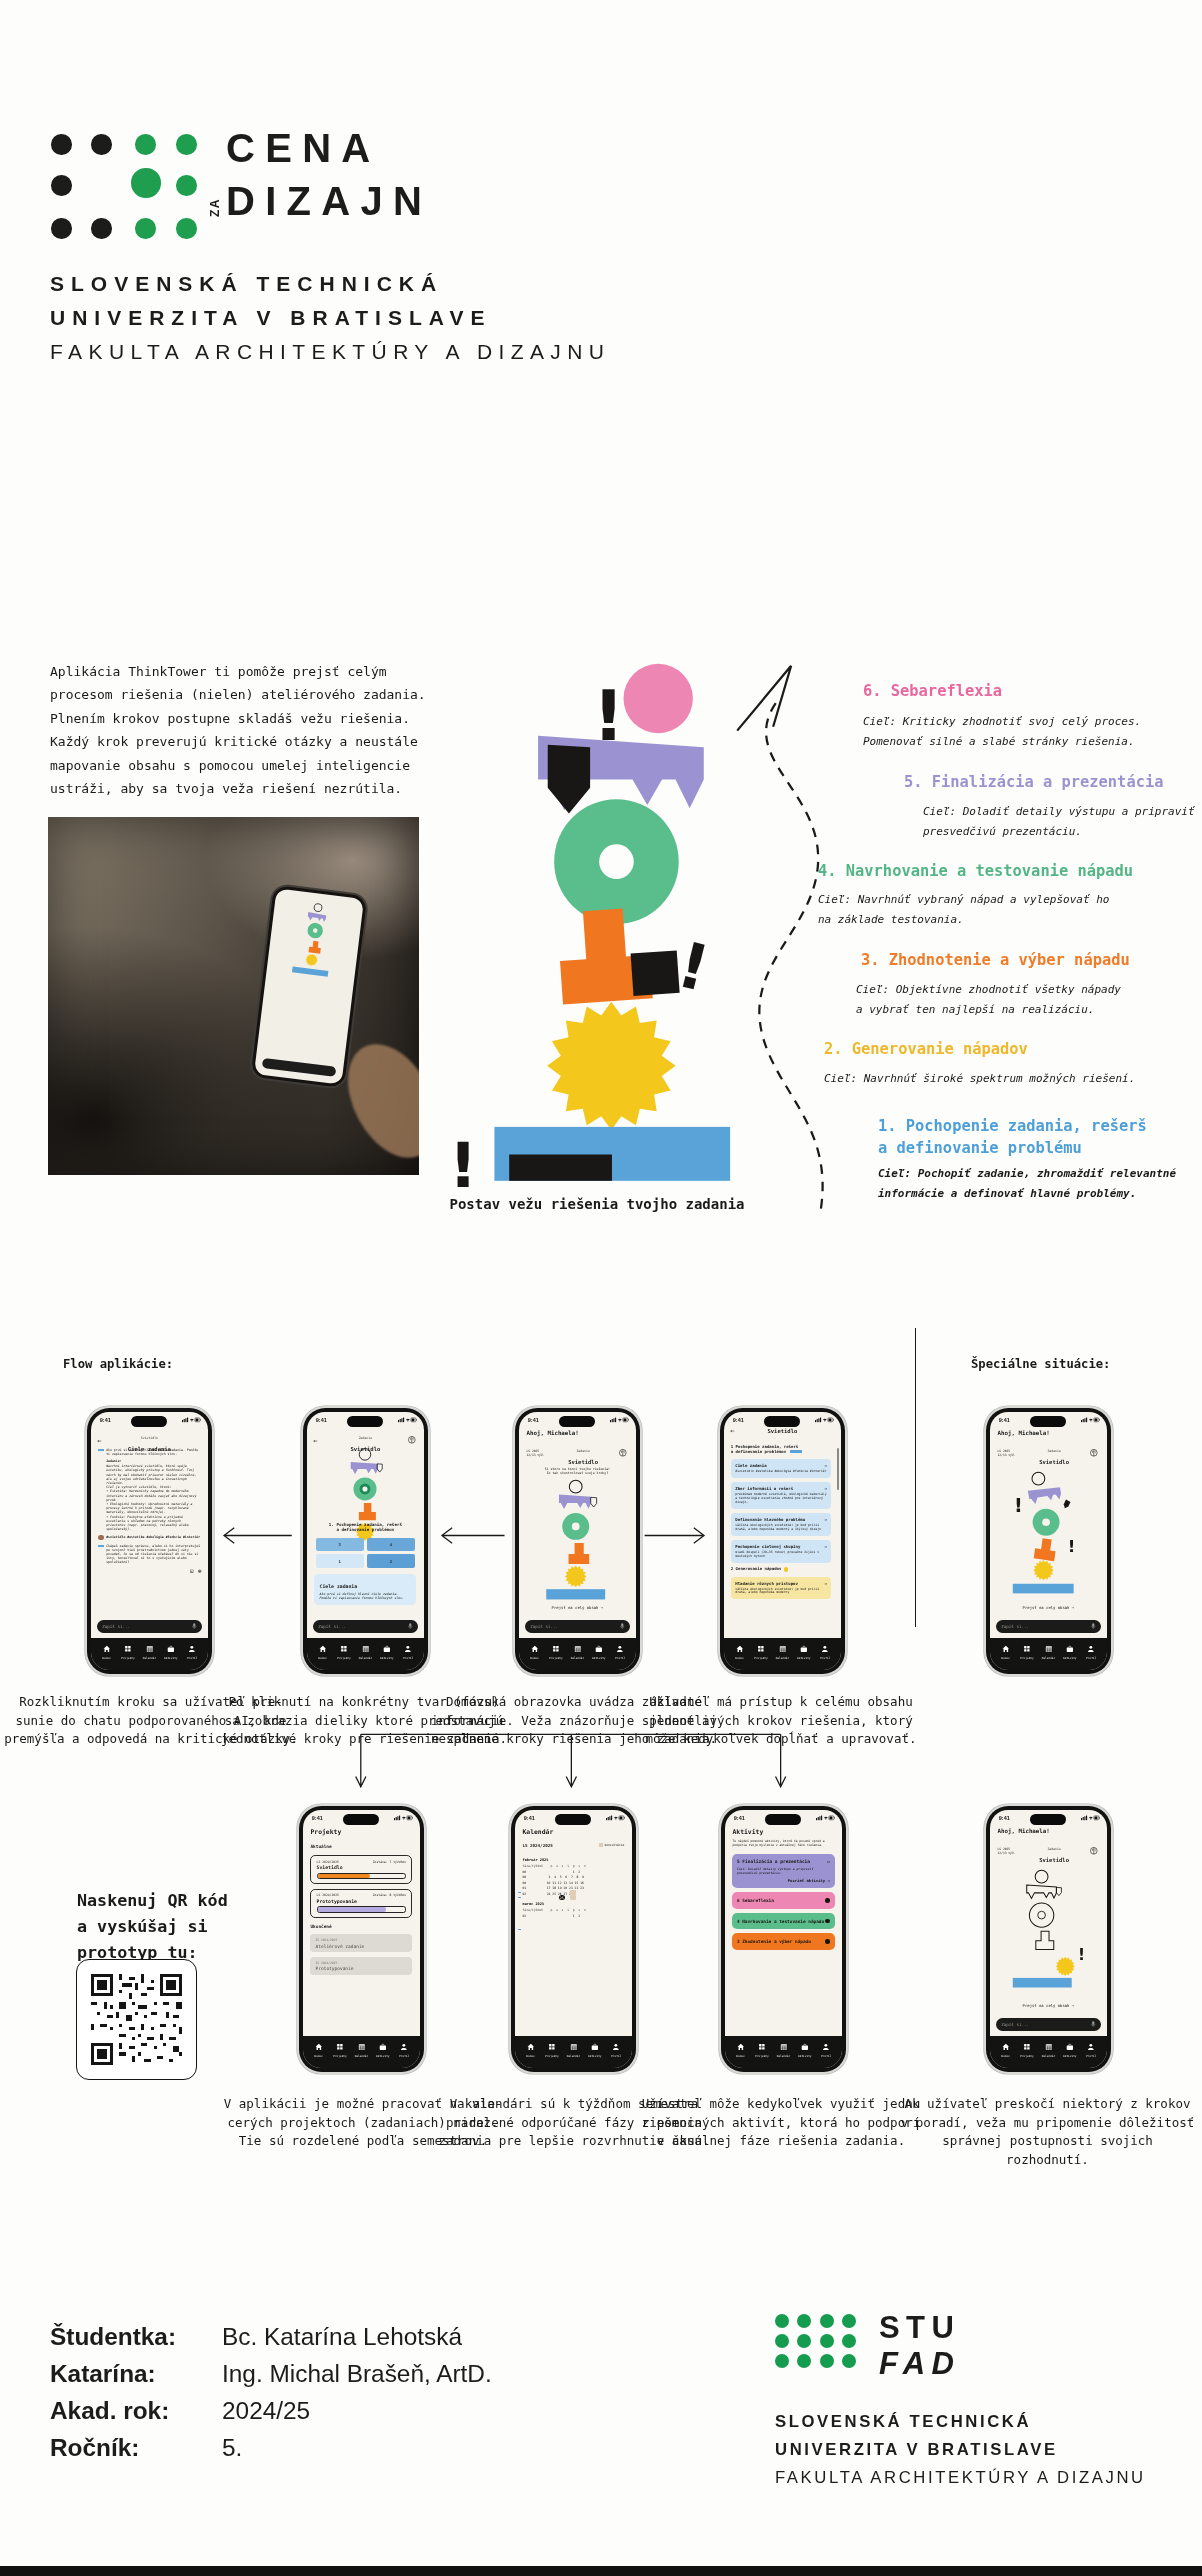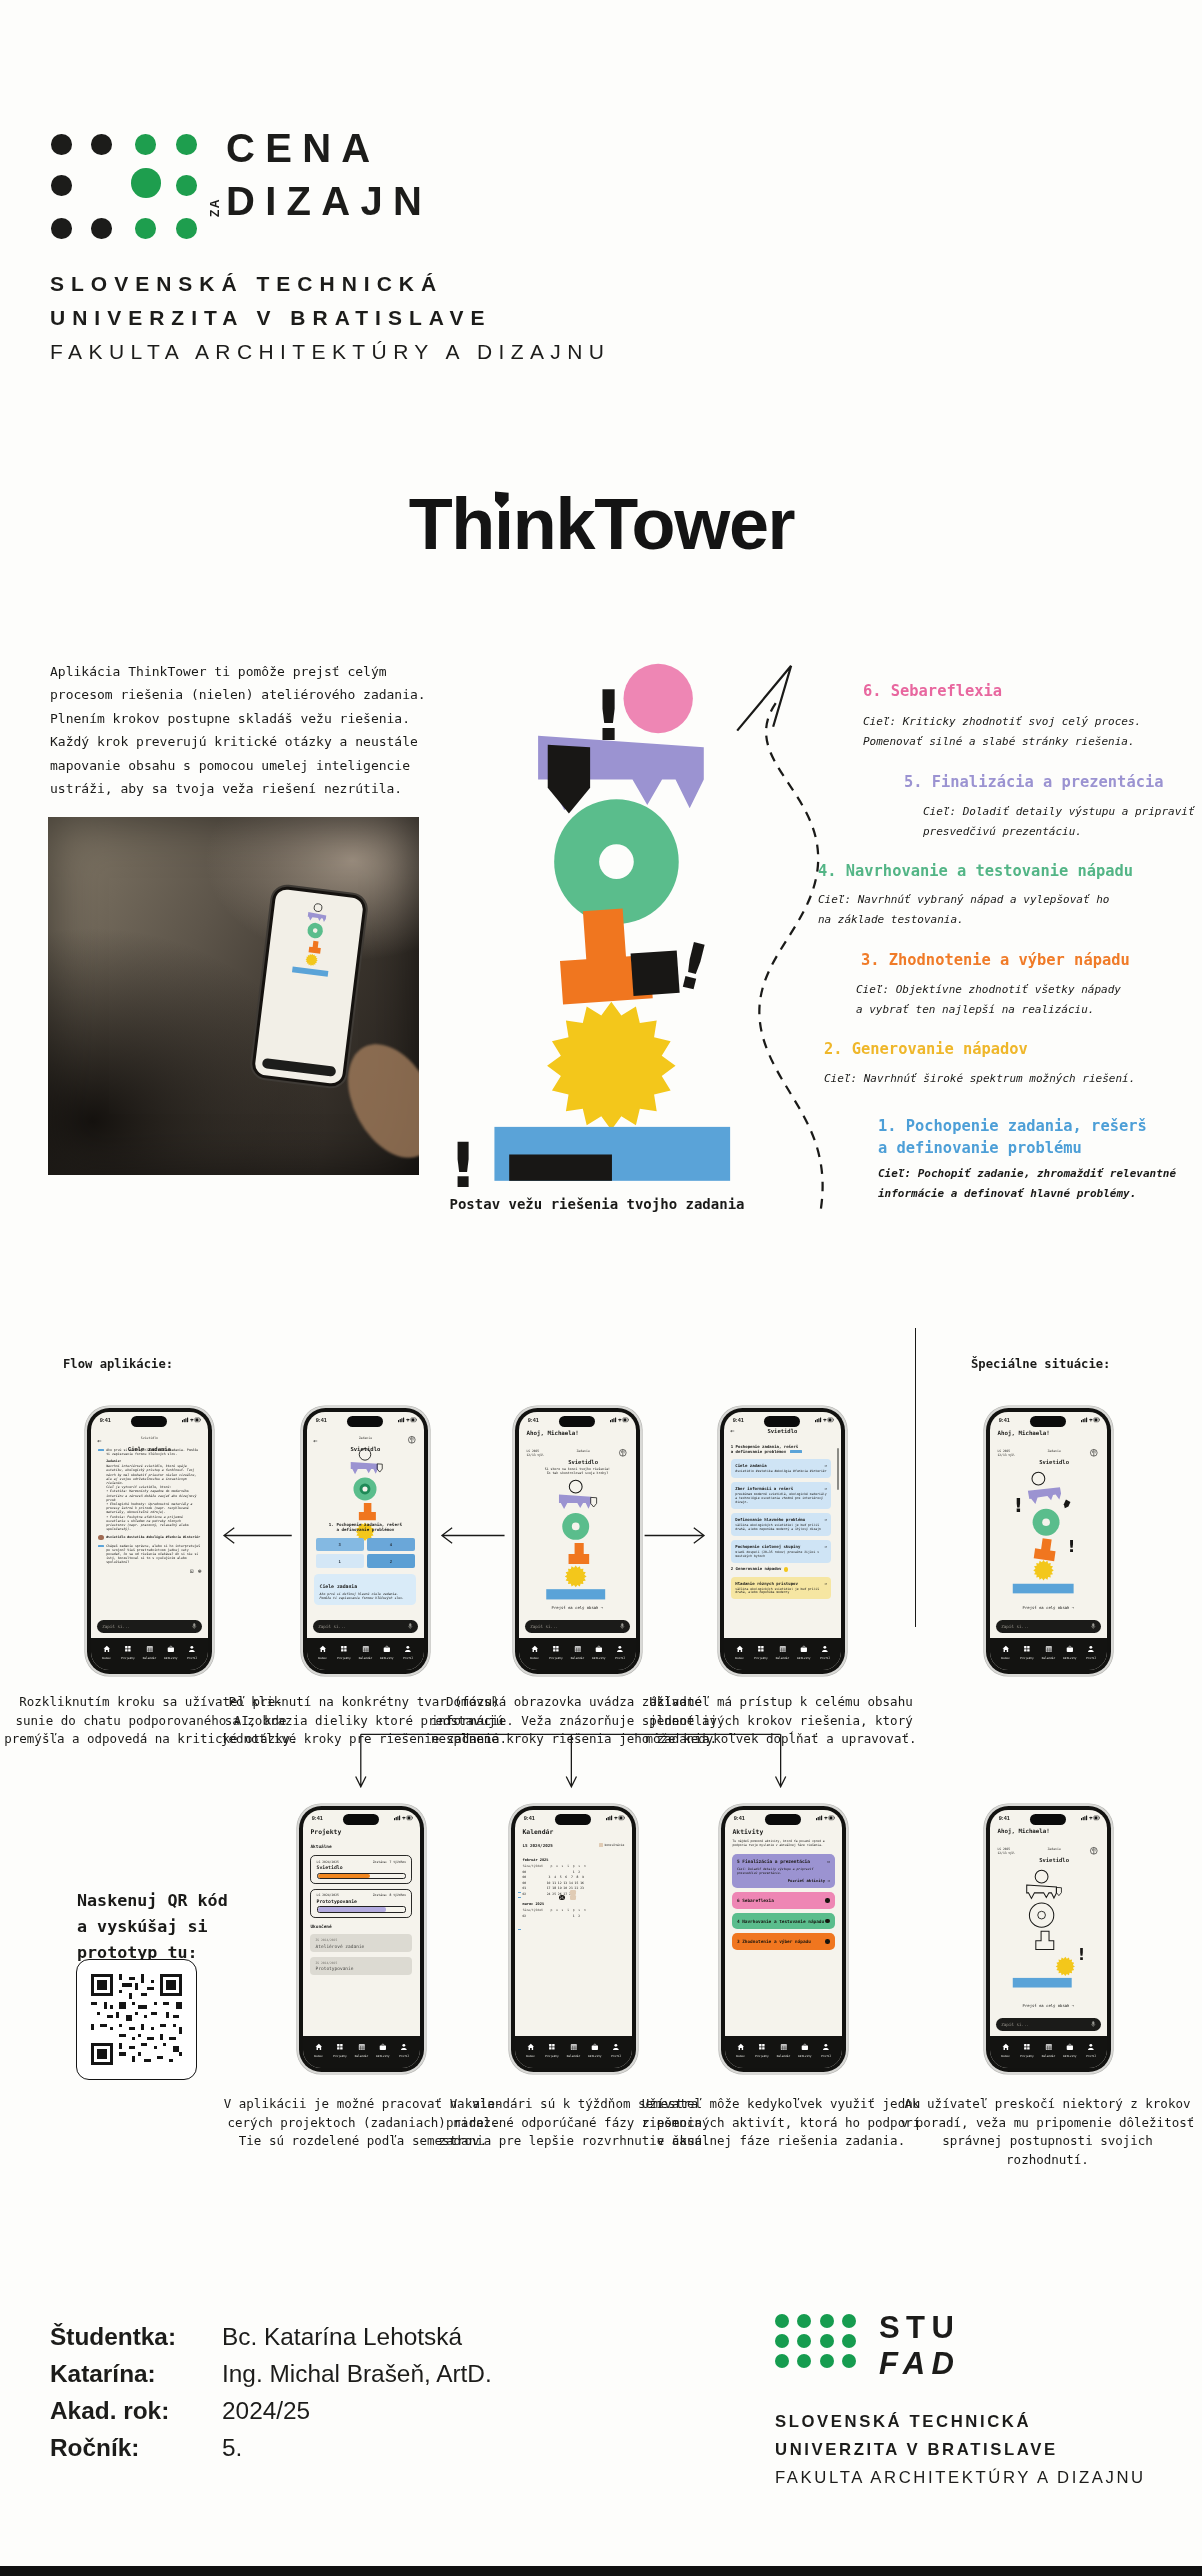--- a/index.html
+++ b/index.html
@@ -169,21 +169,20 @@
     <span class="dot" style="left:135px;top:218px;width:20.6px;height:20.6px;background:#1e9e4e"></span>
     <span class="dot" style="left:176px;top:218px;width:20.6px;height:20.6px;background:#1e9e4e"></span>
     <div class="cena" style="left:226px;top:126px;">CENA</div>
     <div class="za" style="left:208px;top:217px;">ZA</div>
     <div class="cena" style="left:226px;top:179px;">DIZAJN</div>
   </div>
   <div class="univ" style="left:50px;top:272px;font-weight:bold;">SLOVENSKÁ TECHNICKÁ</div>
   <div class="univ" style="left:50px;top:306px;font-weight:bold;">UNIVERZITA V BRATISLAVE</div>
   <div class="univ" style="left:50px;top:340px;letter-spacing:6.4px;">FAKULTA ARCHITEKTÚRY A DIZAJNU</div>
 
-  <div class="title" style="top:483px;"><span>Th</span><span class="t-i">ı</span><span>nkTower</span></div>
 
   <div class="intro" style="left:50px;top:660px;width:400px;">Aplikácia ThinkTower ti pomôže prejsť celým procesom riešenia (nielen) ateliérového zadania. Plnením krokov postupne skladáš vežu riešenia. Každý krok preverujú kritické otázky a neustále mapovanie obsahu s pomocou umelej inteligencie ustráži, aby sa tvoja veža riešení nezrútila.</div>
 
   <div class="photo">
     <div class="thumb"></div>
     <div class="mini-phone">
       <div class="mini-screen">
         <svg width="45" height="77" viewBox="0 0 70 120" style="position:absolute;left:50%;top:9px;transform:translateX(-50%)">
           <circle cx="34" cy="8" r="6" fill="none" stroke="#1a1a18" stroke-width="1.2"></circle>
           <use href="#banner" fill="#9b93d1" transform="translate(34,22) scale(0.11)"></use>

